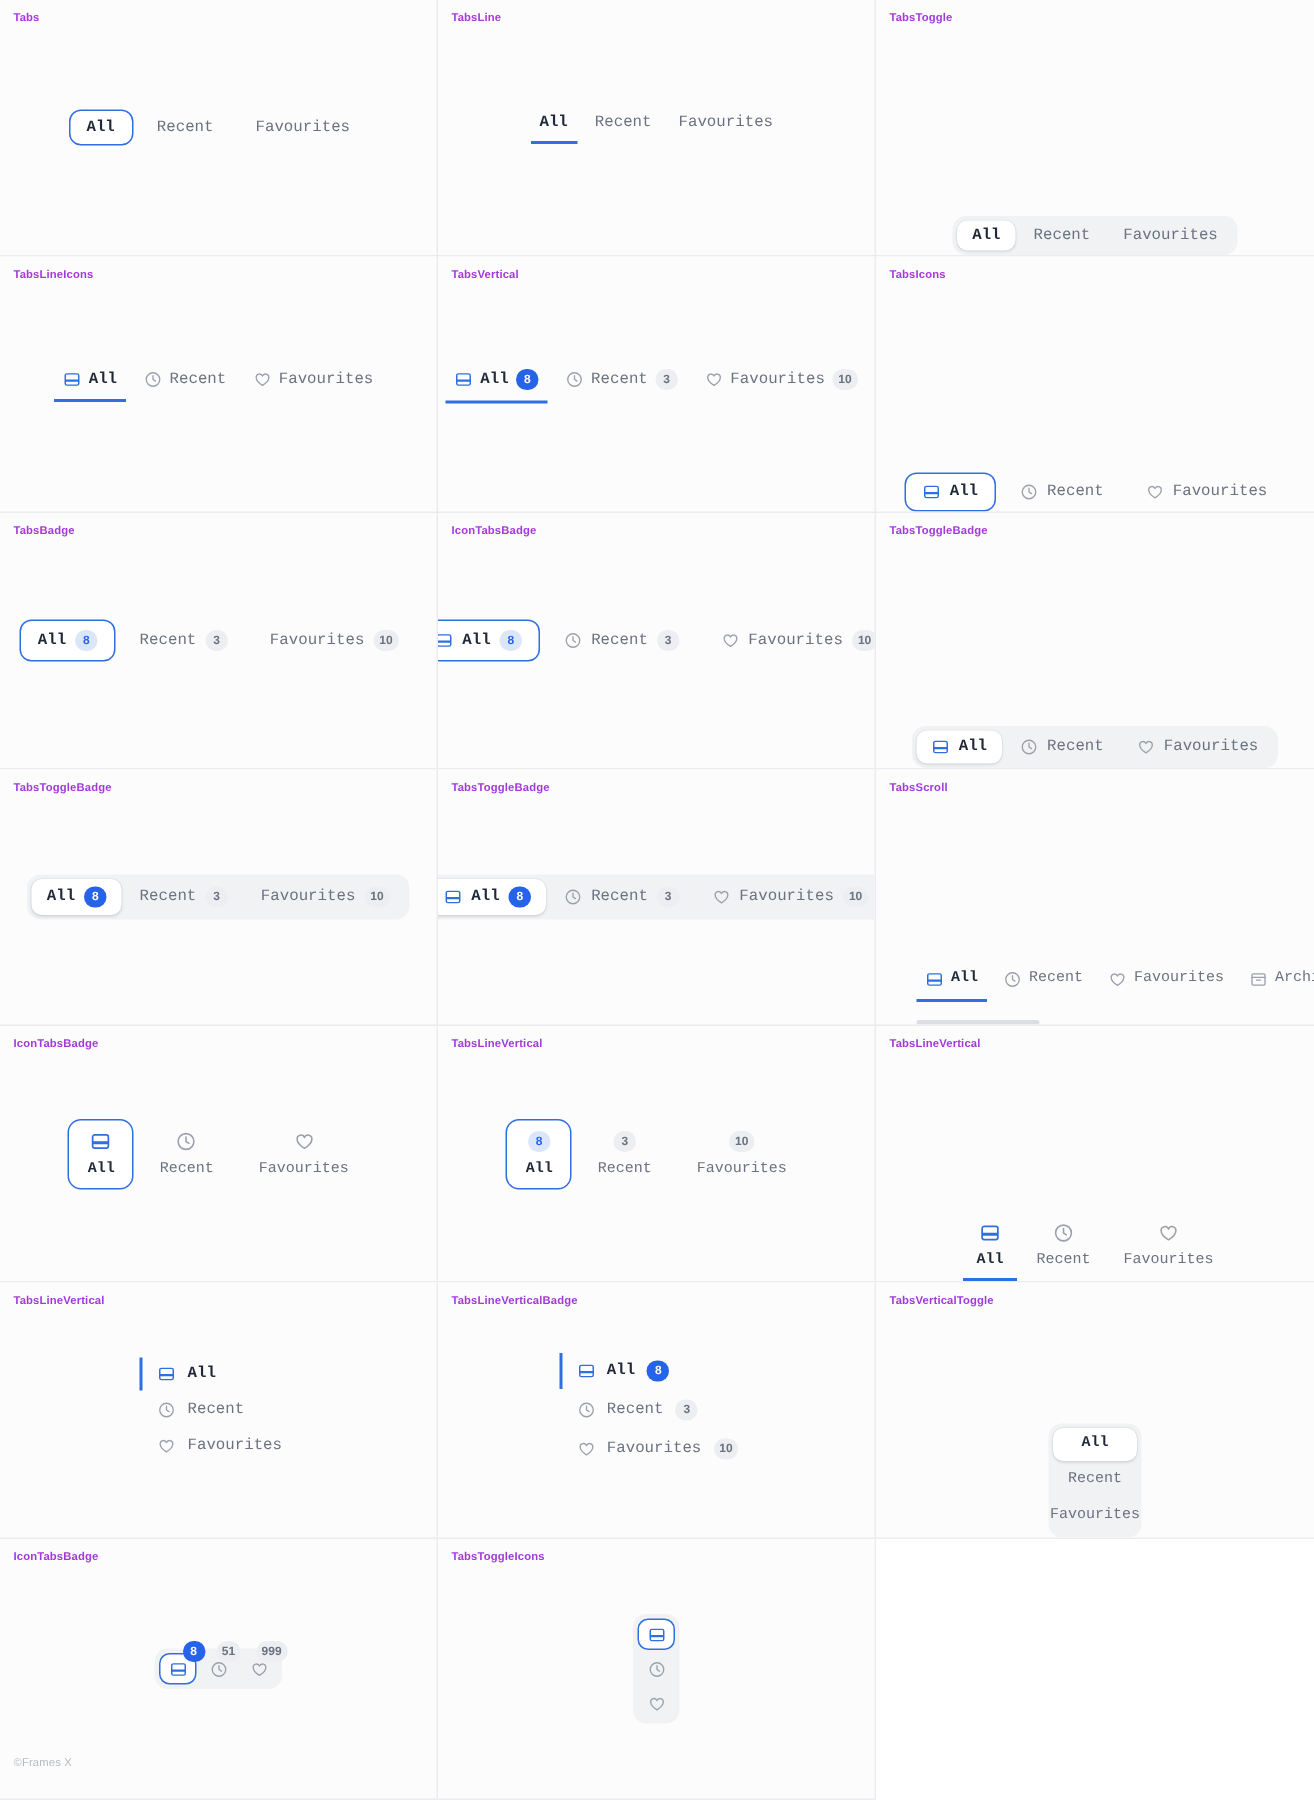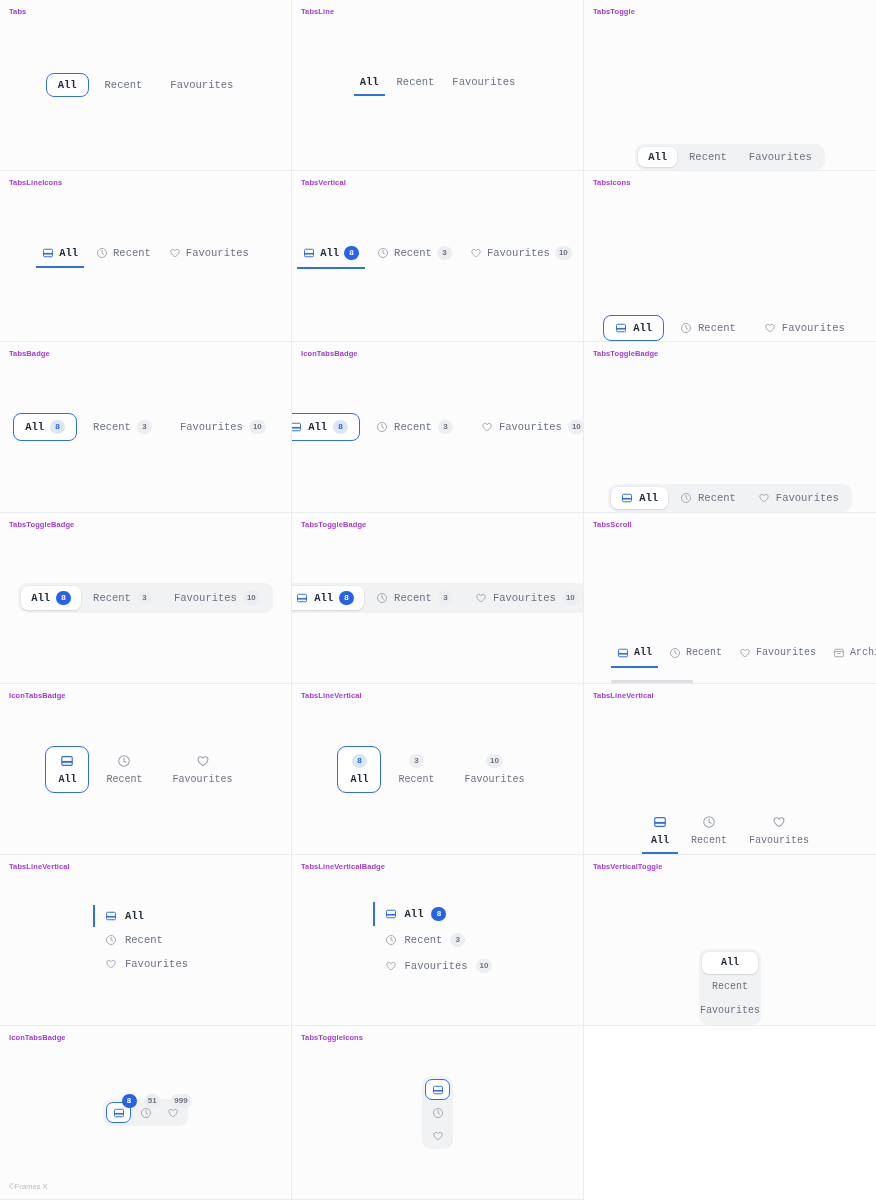--- a/index.html
+++ b/index.html
@@ -760,13 +760,13 @@
               </svg>
             </span>
         </div>
       </div>
     </div>
 
   </div>
 
 </div>
 
-<span class="footer" style="position:fixed; left:9px; bottom:9px;">©Frames X</span>
+<span class="footer" style="position:fixed; left:9px; bottom:21px;">©Frames X</span>
 
 </body></html>

